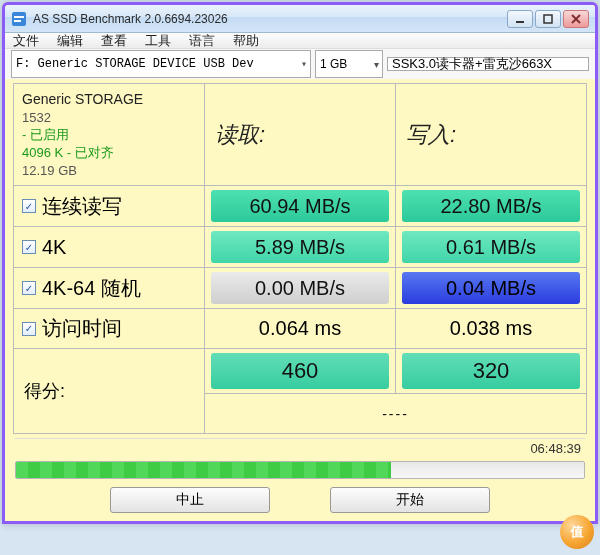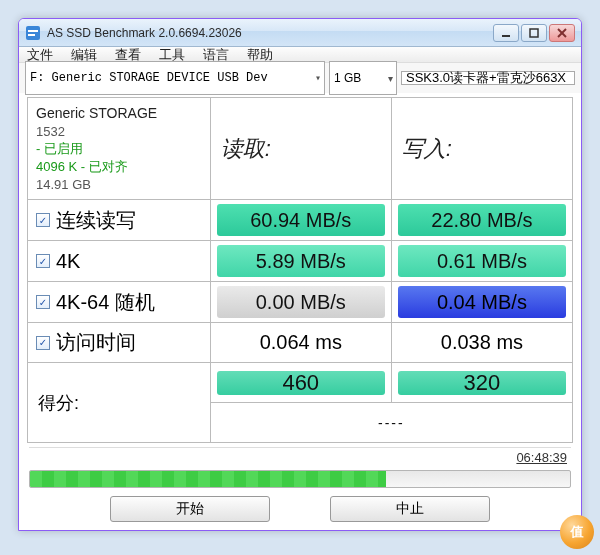--- a/index.html
+++ b/index.html
@@ -1,27 +1,27 @@
 <!DOCTYPE html>
 <html><head>
 <meta charset="utf-8">
 <style>
 * { box-sizing: border-box; margin: 0; padding: 0; font-family: "Microsoft YaHei", "SimSun", Arial, sans-serif; }
 body { background: #d7e4f2; width: 600px; height: 555px; overflow: hidden; position: relative; }
-.window { background: #ffffff; border: 1px solid #8b5cf6; border-radius: 6px 6px 0 0; box-shadow: 0 0 8px rgba(0,0,0,0.2); margin: 18px; overflow: hidden; }
+.window { background: #fef9c3; border: 3px solid #8b5cf6; border-radius: 6px 6px 0 0; box-shadow: 0 0 8px rgba(0,0,0,0.2); margin: 2px; overflow: hidden; }
 .titlebar { height: 28px; background: linear-gradient(to bottom, #eaf3fc 0%, #d7e7f7 45%, #c4dcf3 46%, #d3e5f7 100%); display: flex; align-items: center; padding: 0 6px; border-bottom: 1px solid #a0b8d0; }
 .titlebar .icon { width: 16px; height: 16px; margin-right: 6px; }
 .titlebar .title { font-size: 12px; color: #2a2a2a; flex: 1; }
 .winbtns { display: flex; gap: 2px; }
 .winbtn { width: 26px; height: 18px; border: 1px solid #8aa8c8; border-radius: 3px; background: linear-gradient(to bottom,#f3f8fd,#d2e3f3); display:flex;align-items:center;justify-content:center; }
 .winbtn.close { background: linear-gradient(to bottom,#f7d8d8,#e99); border-color:#c77; }
 .menubar { height: 16px; background: linear-gradient(to bottom,#fdfdfd,#ececec); display:flex; align-items:center; padding: 0 8px; font-size: 13px; gap: 18px; border-bottom: 1px solid #ddd; }
 .menubar span { color:#222; }
 .toolbar { height: 30px; display:flex; align-items:center; padding: 3px 6px; gap: 4px; background:#f7f7f7; }
-.combo { height: 34px; border:1px solid #aaa; background:#fff; font-size:12px; padding: 0 18px 0 4px; font-family: "Courier New", monospace; position:relative; display:flex;align-items:center; }
+.combo { height: 28px; border:1px solid #aaa; background:#fff; font-size:12px; padding: 0 18px 0 4px; font-family: "Courier New", monospace; position:relative; display:flex;align-items:center; }
 .combo::after { content:"▾"; position:absolute; right:3px; color:#555; font-size:10px; }
 .combo.device { width: 300px; }
 .combo.size { width: 68px; font-family: inherit; }
 .textfield { height:14px; border:1px solid #aaa; background:#fff; font-size:13px; padding:0 4px; flex:1; display:flex;align-items:center; }
 .content { padding: 4px 8px 2px; }
 .grid { border:1px solid #bbb; width:100%; border-collapse: collapse; }
 .grid td { border:1px solid #bbb; vertical-align: middle; }
 .infocell { width: 190px; padding: 6px 8px; font-size: 14px; line-height: 1.35; }
 .infocell .name { color:#222; }
 .infocell .sub { color:#555; font-size:13px; }
@@ -30,24 +30,24 @@
 .rowlabel { padding: 6px 8px; font-size: 20px; display:flex; align-items:center; gap:6px; }
 .chk { width:14px; height:14px; border:1px solid #6a8cb5; background:linear-gradient(to bottom,#fff,#e3eefb); display:inline-flex;align-items:center;justify-content:center; font-size:10px; color:#2255aa; }
 .valcell { text-align:center; font-size: 20px; height: 40px; padding: 0; }
 .bar { margin: 4px 6px; height: 32px; border-radius: 3px; display:flex;align-items:center;justify-content:center; color:#111; }
 .teal { background: linear-gradient(to bottom,#4ee0b0,#2cc99a); }
 .teal-lt { background: linear-gradient(to bottom,#6ee8c0,#40d5a8); }
 .grey { background: linear-gradient(to bottom,#eaeaea,#cfcfcf); }
 .blue { background: linear-gradient(to bottom,#5878f0,#2a3ce0); color:#000; }
 .plain { font-size:20px; }
 .scorelabel { font-size: 18px; padding: 8px 10px; }
-.scoreval .bar { background: linear-gradient(to bottom,#62ddb7,#36cda0); height:24px; font-size:22px; }
+.scoreval .bar { background: linear-gradient(to bottom,#62ddb7,#36cda0); height:36px; font-size:22px; }
 .dash .bar { height: 22px; font-size:14px; letter-spacing:2px; }
 .footer { padding: 2px 10px 8px; }
-.timerow { text-align:right; font-size:13px; color:#333; padding: 2px 4px; border-top:1px solid #ddd;text-decoration:underline; }
+.timerow { text-align:right; font-size:13px; color:#333; padding: 2px 4px; border-top:1px solid #ddd; }
 .progress { height: 18px; border:1px solid #b5b5b5; background: linear-gradient(to bottom,#e8e8e8,#f7f7f7); position:relative; border-radius:2px; overflow:hidden; margin: 3px 0 8px; }
 .progress .fill { position:absolute; left:0; top:0; bottom:0; width:66%; background: repeating-linear-gradient(90deg,#52d858 0 12px,#3ecc44 12px 24px); }
 .btns { display:flex; justify-content:center; gap: 60px; }
 .btn { width: 160px; height: 26px; border:1px solid #999; background: linear-gradient(to bottom,#fdfdfd,#e3e3e3); font-size:14px; display:flex;align-items:center;justify-content:center; border-radius:3px; }
 .watermark { position:absolute; right:6px; bottom:6px; display:flex; align-items:center; gap:4px; }
 .watermark .orb { width:34px; height:34px; border-radius:50%; background:radial-gradient(circle at 35% 30%, #ffd89a, #f7a531 55%, #d9831a); display:flex;align-items:center;justify-content:center; color:#fff; font-size:13px; font-weight:bold; }
 .watermark .txt { font-size:16px; color:#444; font-weight:500; }
 </style>
 </head>
 <body>
@@ -97,21 +97,21 @@
 
   <div class="content">
     <table class="grid">
       <tbody>
           <tr>
         <td class="infocell" rowspan="1">
           <div class="name">Generic STORAGE</div>
           <div class="sub">1532</div>
           <div class="ok">- 已启用</div>
           <div class="ok">4096 K - 已对齐</div>
-          <div class="sub">14.91 GB</div>
+          <div class="sub">12.19 GB</div>
         </td>
         <td class="hdrcell">读取:</td>
         <td class="hdrcell">写入:</td>
       </tr>
       <tr>
         <td>
               <div class="rowlabel">
                 <span class="chk">✓</span>
                 <span>连续读写</span>
               </div>
@@ -178,21 +178,21 @@
     </tbody>
       </table>
   </div>
 
   <div class="footer">
     <div class="timerow">06:48:39</div>
     <div class="progress">
         <div class="fill"></div>
       </div>
     <div class="btns">
+      <div class="btn">中止</div>
       <div class="btn">开始</div>
-      <div class="btn">中止</div>
     </div>
   </div>
 </div>
 
 <div class="watermark">
   <div class="orb">值</div>
 </div>
 
 </body></html>

